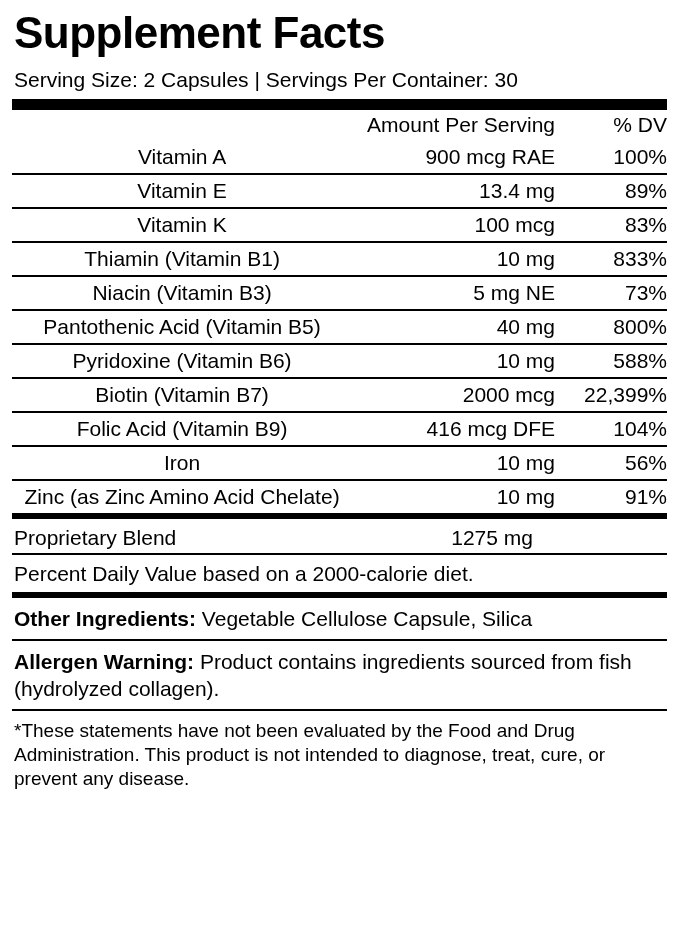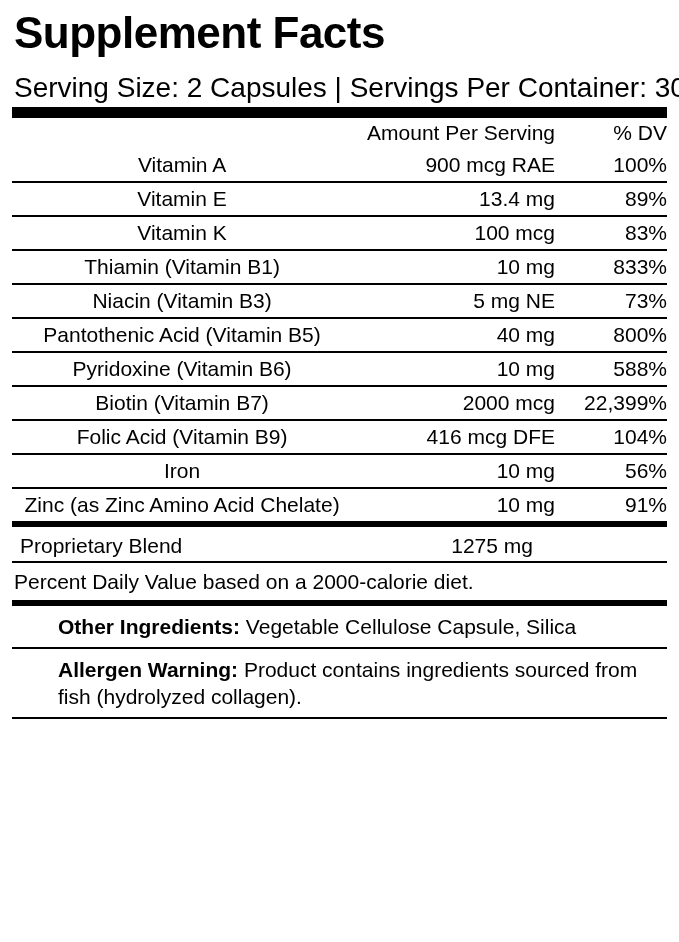--- a/index.html
+++ b/index.html
@@ -22,23 +22,23 @@
     position: relative;
   }
   .title {
     font-size: 44px;
     font-weight: bold;
     letter-spacing: -0.5px;
     line-height: 50px;
     margin: 2px 0 0 2px;
   }
   .serving-line {
-    font-size: 28px;
-    line-height: 27px;
-    margin: 16px 0 0 2px;
+    font-size: 21px;
+    line-height: 27px;
+    margin: 8px 0 0 2px;
     white-space: nowrap;
   }
   .rule-thick {
     height: 11px;
     background: #000;
     margin: 6px 0 0 0;
   }
   .rule-med {
     height: 6px;
     background: #000;
@@ -81,21 +81,20 @@
     width: 112px;
   }
   tr.last-nutrient td {
     border-bottom: none;
   }
   .blend-row {
     display: flex;
     font-size: 21px;
     line-height: 27px;
     padding: 5px 0 2px 2px;
-    margin-left: 6px;
   }
   .blend-name { flex: 0 0 auto; }
   .blend-amount {
     flex: 1 1 auto;
     text-align: right;
     padding-right: 134px;
   }
   .blend-detail {
     font-size: 19px;
     line-height: 23px;
@@ -103,21 +102,20 @@
   }
   .note {
     font-size: 21px;
     line-height: 27px;
     padding: 5px 0 5px 2px;
   }
   .section {
     font-size: 21px;
     line-height: 27px;
     padding: 7px 0 7px 2px;
-    margin-left: 44px;
   }
   .section b { font-weight: bold; }
   .footnote {
     font-size: 19px;
     line-height: 24px;
     padding: 8px 2px 0 2px;
   }
 </style>
 </head>
 <body>
@@ -214,14 +212,15 @@
   </div>
 
   <div class="rule-thin"></div>
 
   <div class="section">
     <b>Allergen Warning:</b><span> Product contains ingredients sourced from fish (hydrolyzed collagen).</span>
   </div>
 
   <div class="rule-thin"></div>
 
+  <div class="footnote">*These statements have not been evaluated by the Food and Drug Administration. This product is not intended to diagnose, treat, cure, or prevent any disease.</div>
 
 </div>
 
 </body></html>

